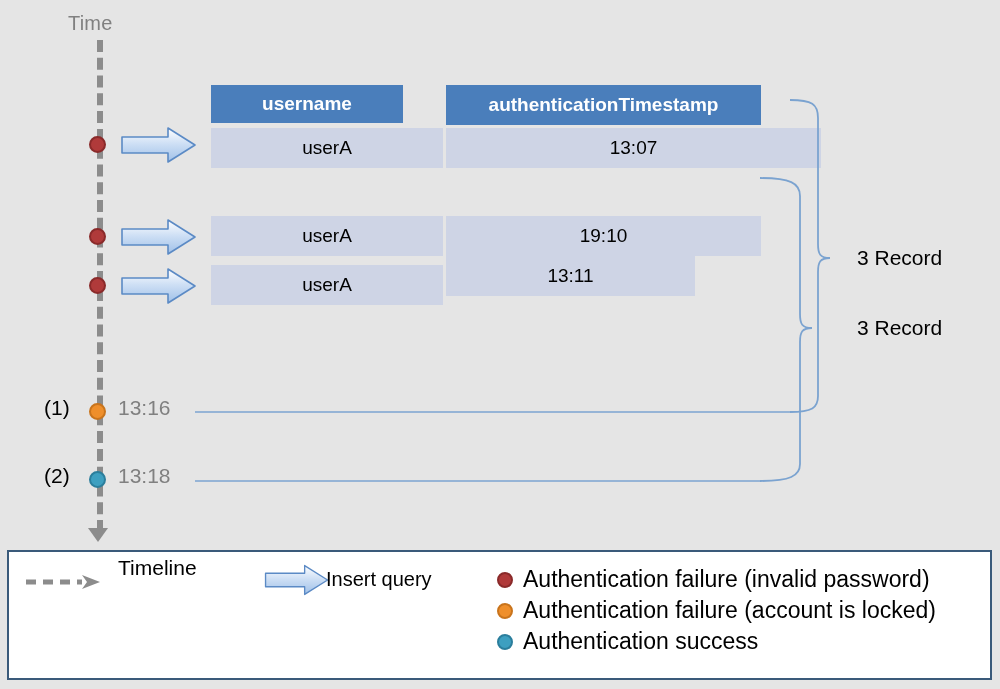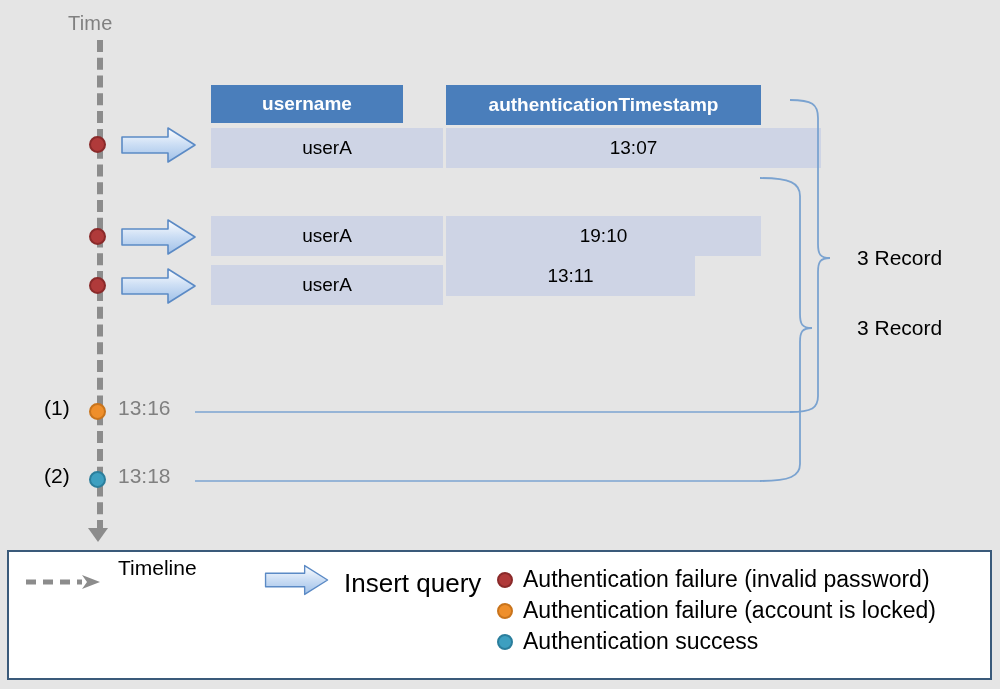--- a/index.html
+++ b/index.html
@@ -148,23 +148,23 @@
   }
   .legend-arrow {
     position: absolute;
     left: 258px;
     top: 563px;
     width: 78px;
     height: 34px;
   }
   .legend-insert-text {
     position: absolute;
-    left: 344px;
+    left: 326px;
     top: 568px;
-    font-size: 26px;
+    font-size: 20px;
     color: #000000;
   }
   .legend-entry {
     position: absolute;
     display: flex;
     align-items: center;
     gap: 10px;
     font-size: 23px;
     color: #000000;
     white-space: nowrap;

